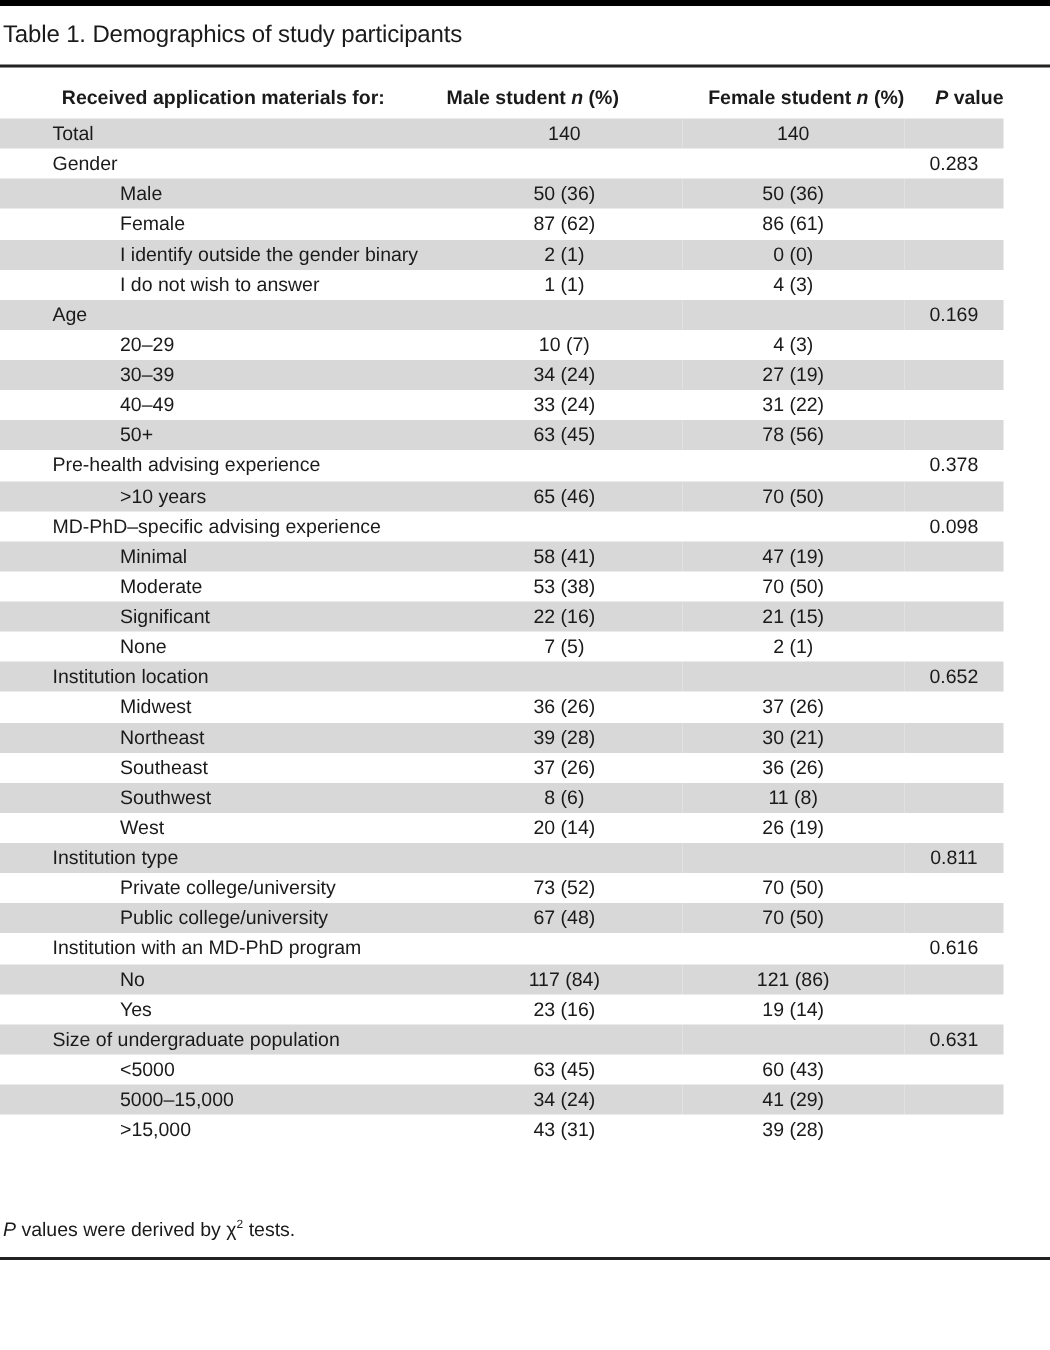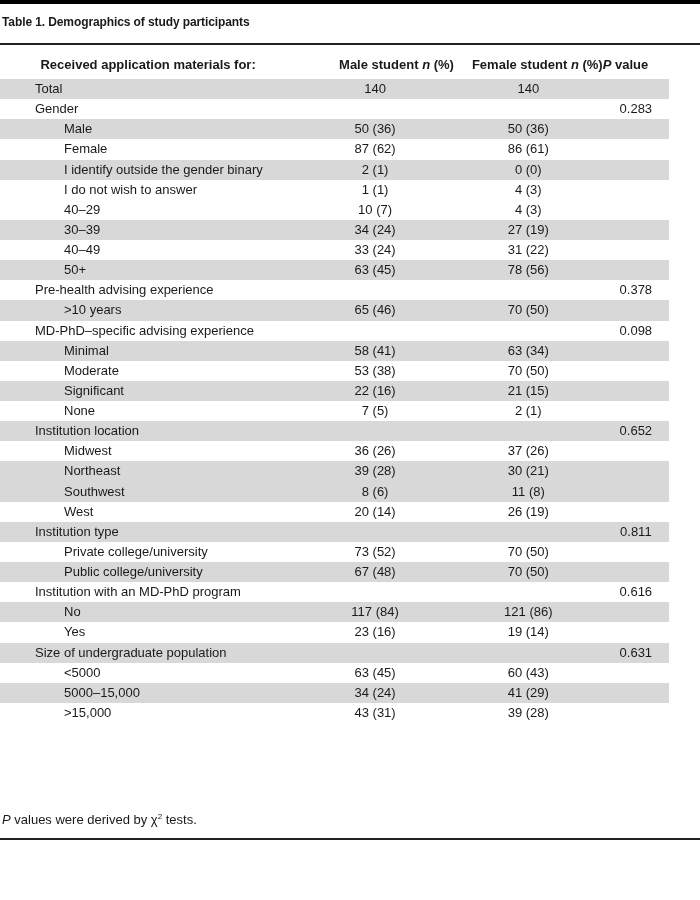--- a/index.html
+++ b/index.html
@@ -1,35 +1,35 @@
 <!DOCTYPE html>
 <html><head>
 <meta charset="utf-8">
 <style>
   html, body { margin:0; padding:0; background:#fff; }
   body { width:700px; height:900px; position:relative; overflow:hidden;
          font-family:"Liberation Sans", "DejaVu Sans", sans-serif; color:#1a1a1a; }
   .topbar { position:absolute; left:0; top:0; width:700px; height:4px; background:#000; }
-  .title { position:absolute; left:2px; top:15px; font-size:12px; font-weight:bold; letter-spacing:-0.1px; }
+  .title { position:absolute; left:2px; top:15px; font-size:16px; font-weight:normal; letter-spacing:-0.1px; }
   .rule { position:absolute; left:0; width:700px; height:2px; background:#222; }
   .rule.top { top:43px; }
   .rule.bottom { top:838px; }
   table { position:absolute; left:0; top:50px; width:669px; border-collapse:collapse; font-size:13px; }
   th { font-weight:bold; height:29px; padding:0; vertical-align:middle; font-size:13px; }
   td { height:20.14px; padding:0; line-height:20px; white-space:nowrap; }
   tr.gray td { background:#d8d8d8; }
   td.label { padding-left:35px; }
-  td.label.sub { padding-left:64px; }
+  td.label.sub { padding-left:80px; }
   td.label.bold { font-weight:normal; }
   td.num { text-align:center; }
   td.p { text-align:center; }
   th.col0 { width:300px; text-align:center; padding-right:0; }
-  th.col1 { width:170px; text-align:right; }
+  th.col1 { width:170px; text-align:left; }
   th.col2 { width:160px; text-align:right; }
-  th.col3 { width:70px; text-align:left; }
+  th.col3 { width:70px; text-align:right; }
   .footnote { position:absolute; left:2px; top:812px; font-size:13px; }
   .footnote i { font-style:italic; }
   sup { font-size:8px; vertical-align:super; line-height:0; }
 </style>
 </head>
 <body>
 
 <div class="topbar"></div>
 <div class="title">Table 1. Demographics of study participants</div>
 <div class="rule top"></div>
@@ -73,22 +73,28 @@
         <td class="num">2 (1)</td>
         <td class="num">0 (0)</td>
         <td class="p"></td>
       </tr>
       <tr class="">
         <td class="label sub">I do not wish to answer</td>
         <td class="num">1 (1)</td>
         <td class="num">4 (3)</td>
         <td class="p"></td>
       </tr>
-      <tr class="">
-        <td class="label sub">40–29</td>
+      <tr class="gray">
+        <td class="label bold">Age</td>
+        <td class="num"></td>
+        <td class="num"></td>
+        <td class="p">0.169</td>
+      </tr>
+      <tr class="">
+        <td class="label sub">20–29</td>
         <td class="num">10 (7)</td>
         <td class="num">4 (3)</td>
         <td class="p"></td>
       </tr>
       <tr class="gray">
         <td class="label sub">30–39</td>
         <td class="num">34 (24)</td>
         <td class="num">27 (19)</td>
         <td class="p"></td>
       </tr>
@@ -118,21 +124,21 @@
       </tr>
       <tr class="">
         <td class="label bold">MD-PhD–specific advising experience</td>
         <td class="num"></td>
         <td class="num"></td>
         <td class="p">0.098</td>
       </tr>
       <tr class="gray">
         <td class="label sub">Minimal</td>
         <td class="num">58 (41)</td>
-        <td class="num">63 (34)</td>
+        <td class="num">47 (19)</td>
         <td class="p"></td>
       </tr>
       <tr class="">
         <td class="label sub">Moderate</td>
         <td class="num">53 (38)</td>
         <td class="num">70 (50)</td>
         <td class="p"></td>
       </tr>
       <tr class="gray">
         <td class="label sub">Significant</td>
@@ -157,20 +163,26 @@
         <td class="num">36 (26)</td>
         <td class="num">37 (26)</td>
         <td class="p"></td>
       </tr>
       <tr class="gray">
         <td class="label sub">Northeast</td>
         <td class="num">39 (28)</td>
         <td class="num">30 (21)</td>
         <td class="p"></td>
       </tr>
+      <tr class="">
+        <td class="label sub">Southeast</td>
+        <td class="num">37 (26)</td>
+        <td class="num">36 (26)</td>
+        <td class="p"></td>
+      </tr>
       <tr class="gray">
         <td class="label sub">Southwest</td>
         <td class="num">8 (6)</td>
         <td class="num">11 (8)</td>
         <td class="p"></td>
       </tr>
       <tr class="">
         <td class="label sub">West</td>
         <td class="num">20 (14)</td>
         <td class="num">26 (19)</td>

